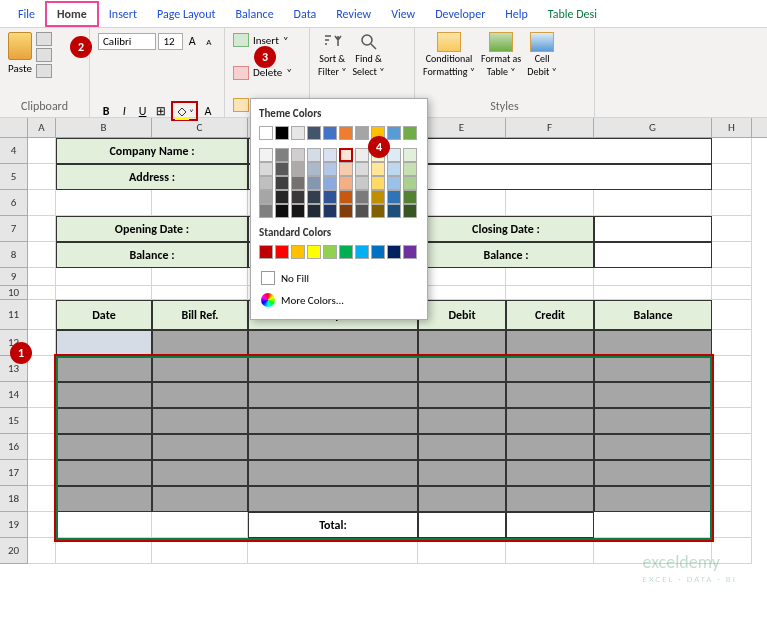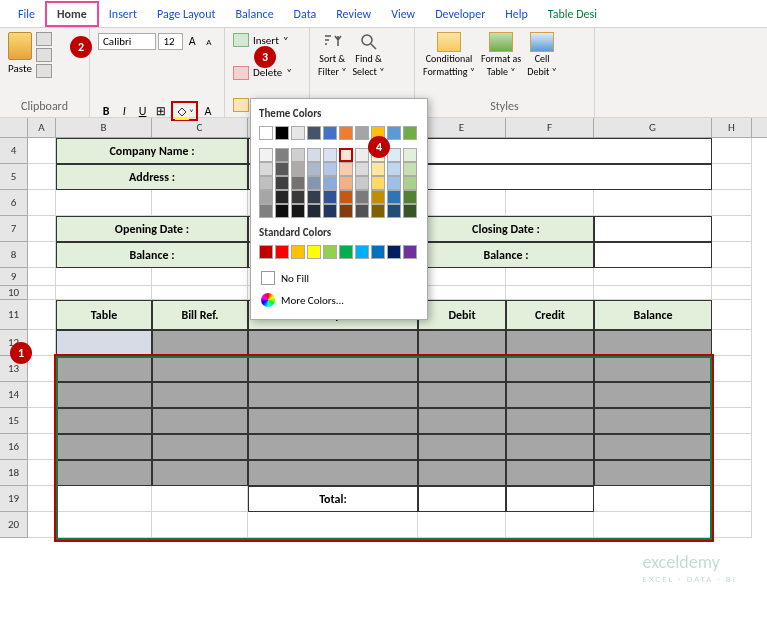--- a/index.html
+++ b/index.html
@@ -266,21 +266,21 @@
       <div class="cell col-C"></div>
       <div class="cell col-D"></div>
       <div class="cell col-E"></div>
       <div class="cell col-F"></div>
       <div class="cell col-G"></div>
       <div class="cell col-H"></div>
     </div>
   <div class="row" style="height:30px">
       <div class="row-h" style="line-height:30px">11</div>
       <div class="cell col-A"></div>
-      <div class="cell table-hdr col-B">Table</div>
+      <div class="cell table-hdr col-B">Date</div>
       <div class="cell table-hdr col-C">Bill Ref.</div>
       <div class="cell table-hdr col-D">Description</div>
       <div class="cell table-hdr col-E">Debit</div>
       <div class="cell table-hdr col-F">Credit</div>
       <div class="cell table-hdr col-G">Balance</div>
       <div class="cell col-H"></div>
     </div>
 
   <div class="row">
       <div class="row-h">12</div>
@@ -321,20 +321,31 @@
       <div class="cell table-cell col-B"></div>
       <div class="cell table-cell col-C"></div>
       <div class="cell table-cell col-D"></div>
       <div class="cell table-cell col-E"></div>
       <div class="cell table-cell col-F"></div>
       <div class="cell table-cell col-G"></div>
       <div class="cell col-H"></div>
     </div>
   <div class="row">
       <div class="row-h">16</div>
+      <div class="cell col-A"></div>
+      <div class="cell table-cell col-B"></div>
+      <div class="cell table-cell col-C"></div>
+      <div class="cell table-cell col-D"></div>
+      <div class="cell table-cell col-E"></div>
+      <div class="cell table-cell col-F"></div>
+      <div class="cell table-cell col-G"></div>
+      <div class="cell col-H"></div>
+    </div>
+  <div class="row">
+      <div class="row-h">17</div>
       <div class="cell col-A"></div>
       <div class="cell table-cell col-B"></div>
       <div class="cell table-cell col-C"></div>
       <div class="cell table-cell col-D"></div>
       <div class="cell table-cell col-E"></div>
       <div class="cell table-cell col-F"></div>
       <div class="cell table-cell col-G"></div>
       <div class="cell col-H"></div>
     </div>
   <div class="row">

